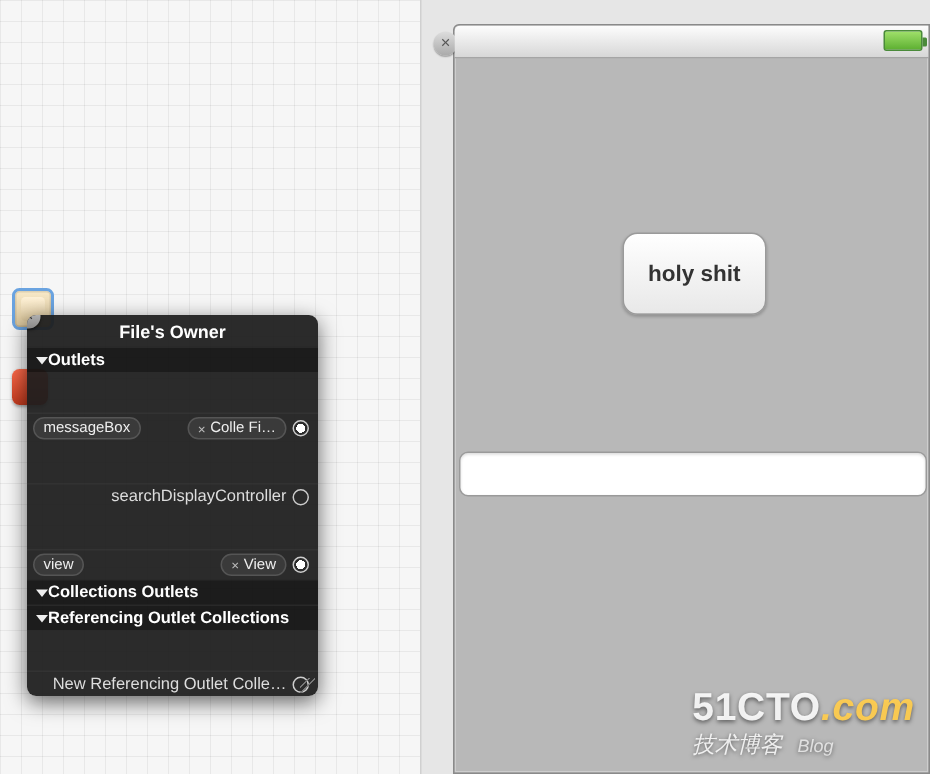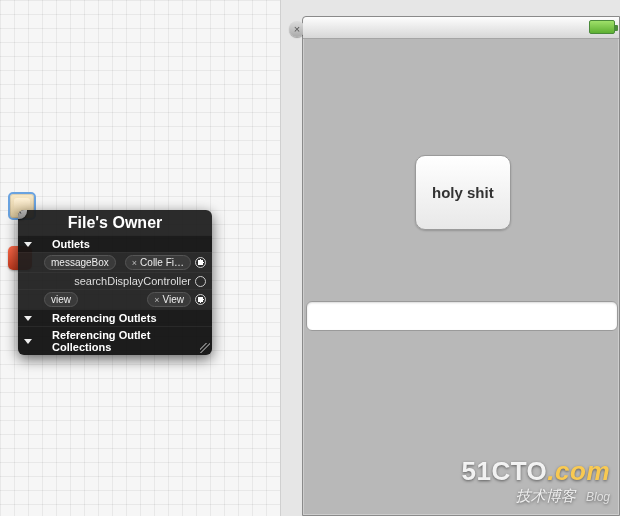--- a/index.html
+++ b/index.html
@@ -70,21 +70,21 @@
     font-size:11px; line-height:16px; text-align:center; color:#555;
   }
 
   .sim-body { position: relative; width: 100%; height: calc(100% - 22px); }
 
   .round-btn {
     position: absolute; left: 112px; top: 116px;
     background: linear-gradient(#ffffff,#e8e8e8);
     border: 1px solid #9a9a9a;
     border-radius: 10px;
-    padding: 28px 16px;
+    padding: 18px 16px;
     font-size: 15px; font-weight: bold; color: #333;
     box-shadow: 0 1px 2px rgba(0,0,0,0.2);
   }
 
   .textfield {
     position: absolute; left: 3px; top: 262px; width: 312px; height: 30px;
     background: #fff; border: 1px solid #9a9a9a; border-radius: 6px;
     box-shadow: inset 0 1px 2px rgba(0,0,0,0.15);
   }
 
@@ -98,37 +98,38 @@
     font-size: 11px;
     overflow: hidden;
   }
   .hud-close{
     position:absolute; left:-7px; top:-7px; width:16px; height:16px;
     border-radius:50%; background:linear-gradient(#ccc,#888);
     color:#333; font-size:11px; line-height:16px; text-align:center;
     box-shadow:0 1px 2px rgba(0,0,0,0.5);
   }
   .hud-title {
-    text-align: center; font-weight: bold; font-size: 16px;
+    text-align: center; font-weight: bold; font-size: 12px;
     padding: 4px 0 3px; color: #fff;
   }
   .hud-section {
     background: rgba(0,0,0,0.35);
     padding: 2px 6px;
     font-weight: bold; font-size: 11px; color: #fff;
-    display: flex; align-items: center; gap: 20px;
+    display: flex; align-items: center; gap: 0;
     border-top: 1px solid rgba(255,255,255,0.06);
   }
   .tri { display:inline-block; width:0; height:0; border-left:4px solid transparent; border-right:4px solid transparent; border-top:5px solid #eee; }
   .hud-row {
     display: flex; align-items: center;
-    padding: 2px 6px 2px 26px;
+    padding: 2px 6px 2px 4px;
     border-top: 1px solid rgba(255,255,255,0.04);
     gap: 4px;
     min-height: 16px;
+    margin-top: 27px;
   }
   .hud-row .lbl { flex: 1; color: #ddd; white-space: nowrap; overflow: hidden; text-overflow: ellipsis; text-align: right; }
   .pill {
     display: inline-flex; align-items: center;
     background: #3a3a3a; border: 1px solid #555; border-radius: 9px;
     padding: 0 6px; height: 15px; font-size: 10px; color: #eee;
     gap: 3px;
   }
   .pill .x { color:#bbb; font-size:9px; }
   .ring {
@@ -138,21 +139,21 @@
   .ring.filled { background: radial-gradient(circle at center, #fff 0 3px, transparent 3px); }
   .hud-resize{
     position:absolute; right:2px; bottom:2px; width:10px; height:10px;
     background:
       linear-gradient(135deg, transparent 0 4px, #777 4px 5px, transparent 5px 7px, #777 7px 8px, transparent 8px);
   }
 
   
   .watermark {
     position: absolute; right: 10px; bottom: 10px;
-    text-align: right; color: rgba(255,255,255,0.9);
+    color: rgba(255,255,255,0.9);
     text-shadow: 0 1px 3px rgba(0,0,0,0.5);
     font-style: italic;
   }
   .watermark .line1 { font-size: 26px; font-weight: bold; letter-spacing: 0.5px; font-style: normal;}
   .watermark .line1 .com { color: rgba(255,205,80,0.95); font-style: italic;}
   .watermark .line2 { font-size: 15px; color: rgba(255,255,255,0.85); }
   .watermark .blog { font-size: 12px; color: rgba(255,255,255,0.7); margin-left:6px;margin-top:16px;}
 </style>
 </head>
 <body>
@@ -205,27 +206,31 @@
     <span style="flex:1"></span>
     <span class="pill">
         <span class="x">×</span>
         <span>View</span>
       </span>
     <span class="ring filled"></span>
   </div>
 
   <div class="hud-section">
     <span class="tri"></span>
-    <span>Referencing Outlets</span>
+    <span>Collections Outlets</span>
   </div>
 
   <div class="hud-section">
     <span class="tri"></span>
     <span>Referencing Outlet Collections</span>
   </div>
+  <div class="hud-row">
+    <span class="lbl">New Referencing Outlet Colle…</span>
+    <span class="ring"></span>
+  </div>
 
 
   <div class="hud-resize"></div>
 </div>
 
 <div class="watermark">
   <div class="line1">
     <span>51CTO</span><span class="com">.com</span>
   </div>
   <div class="line2">

